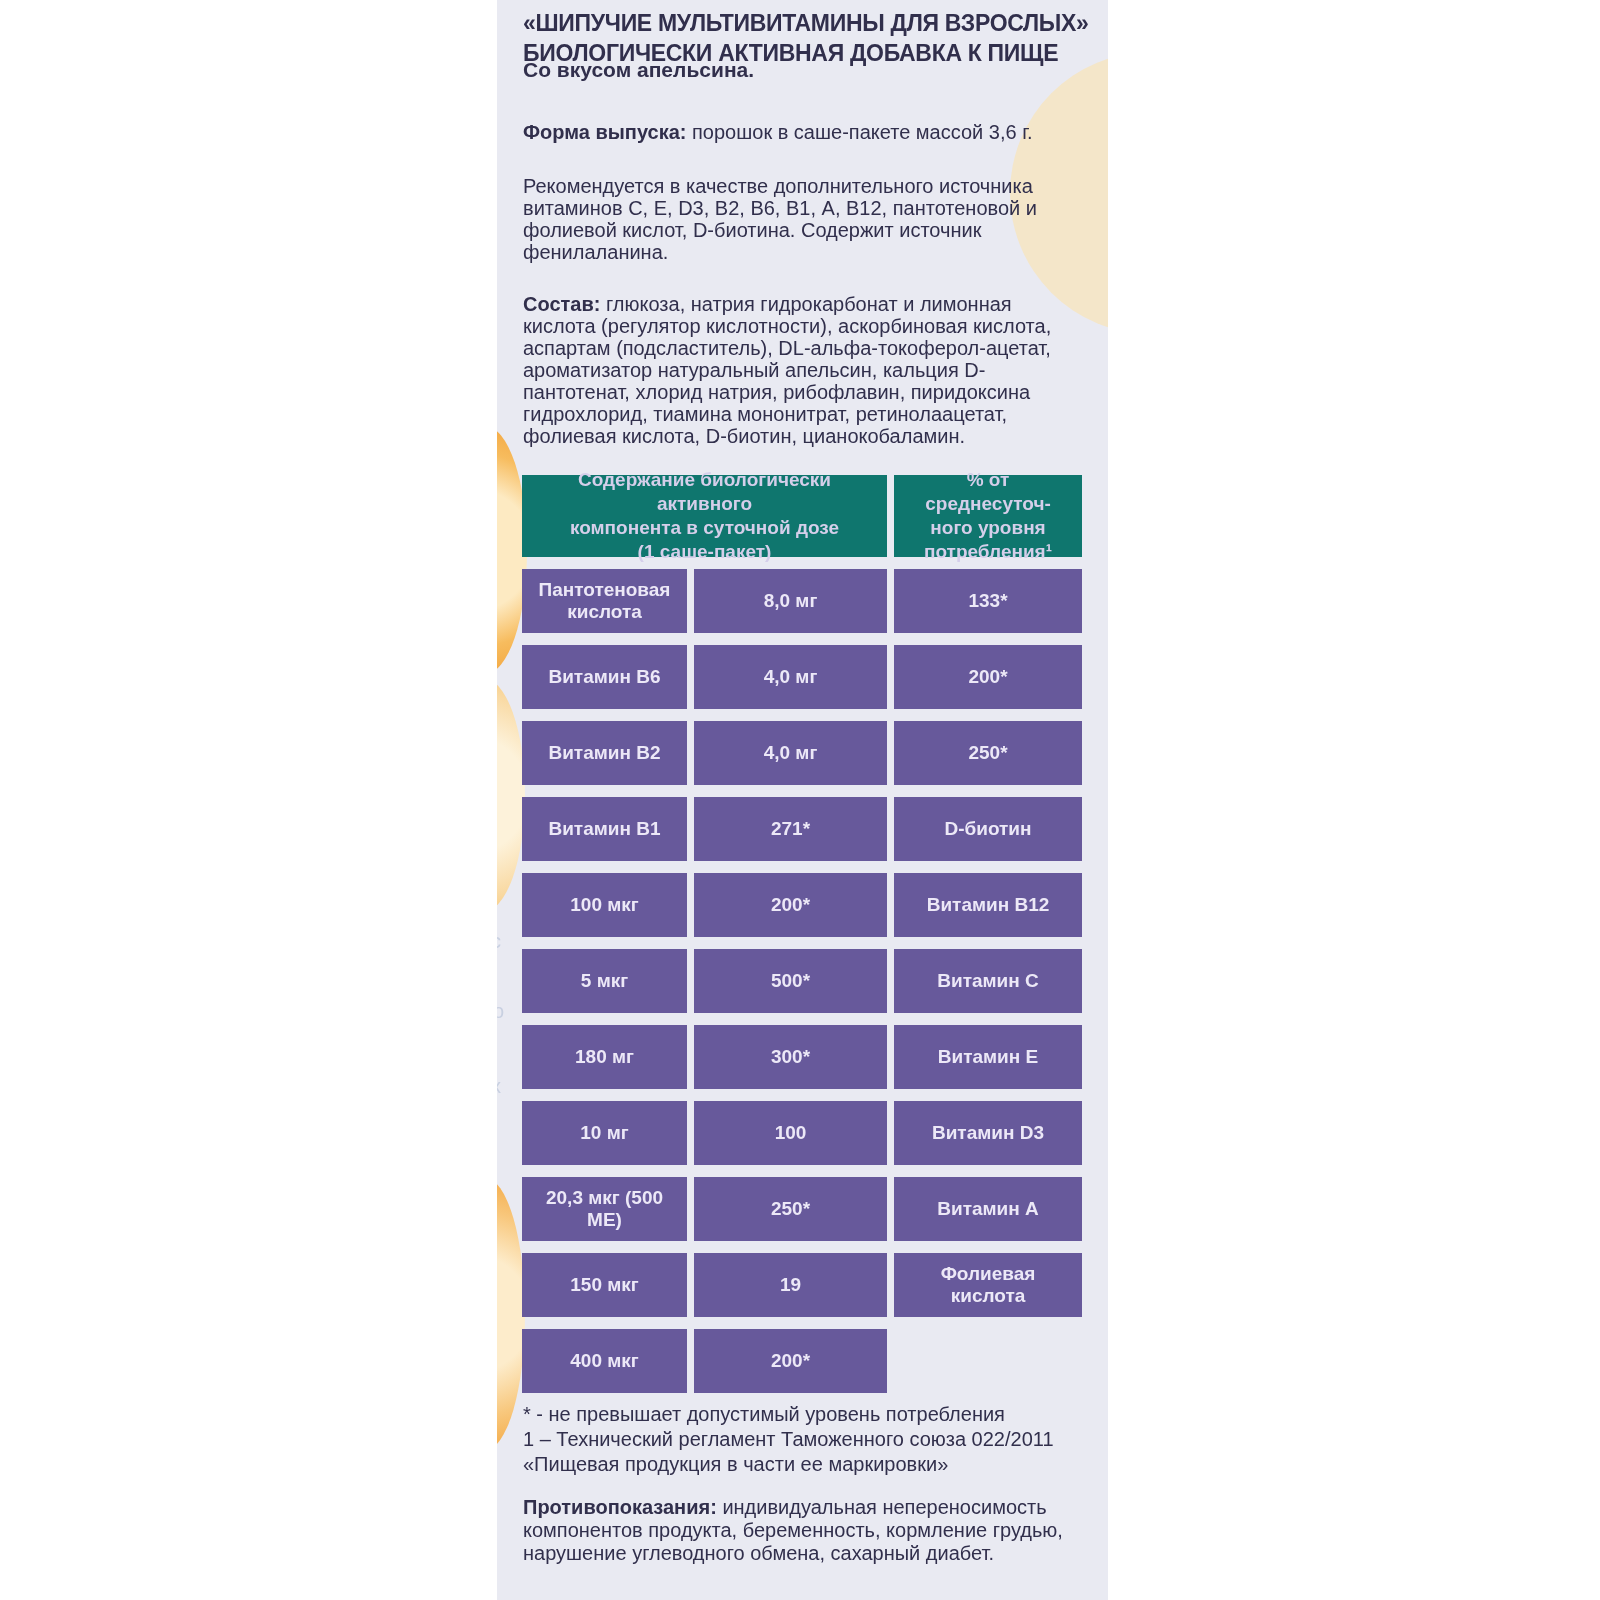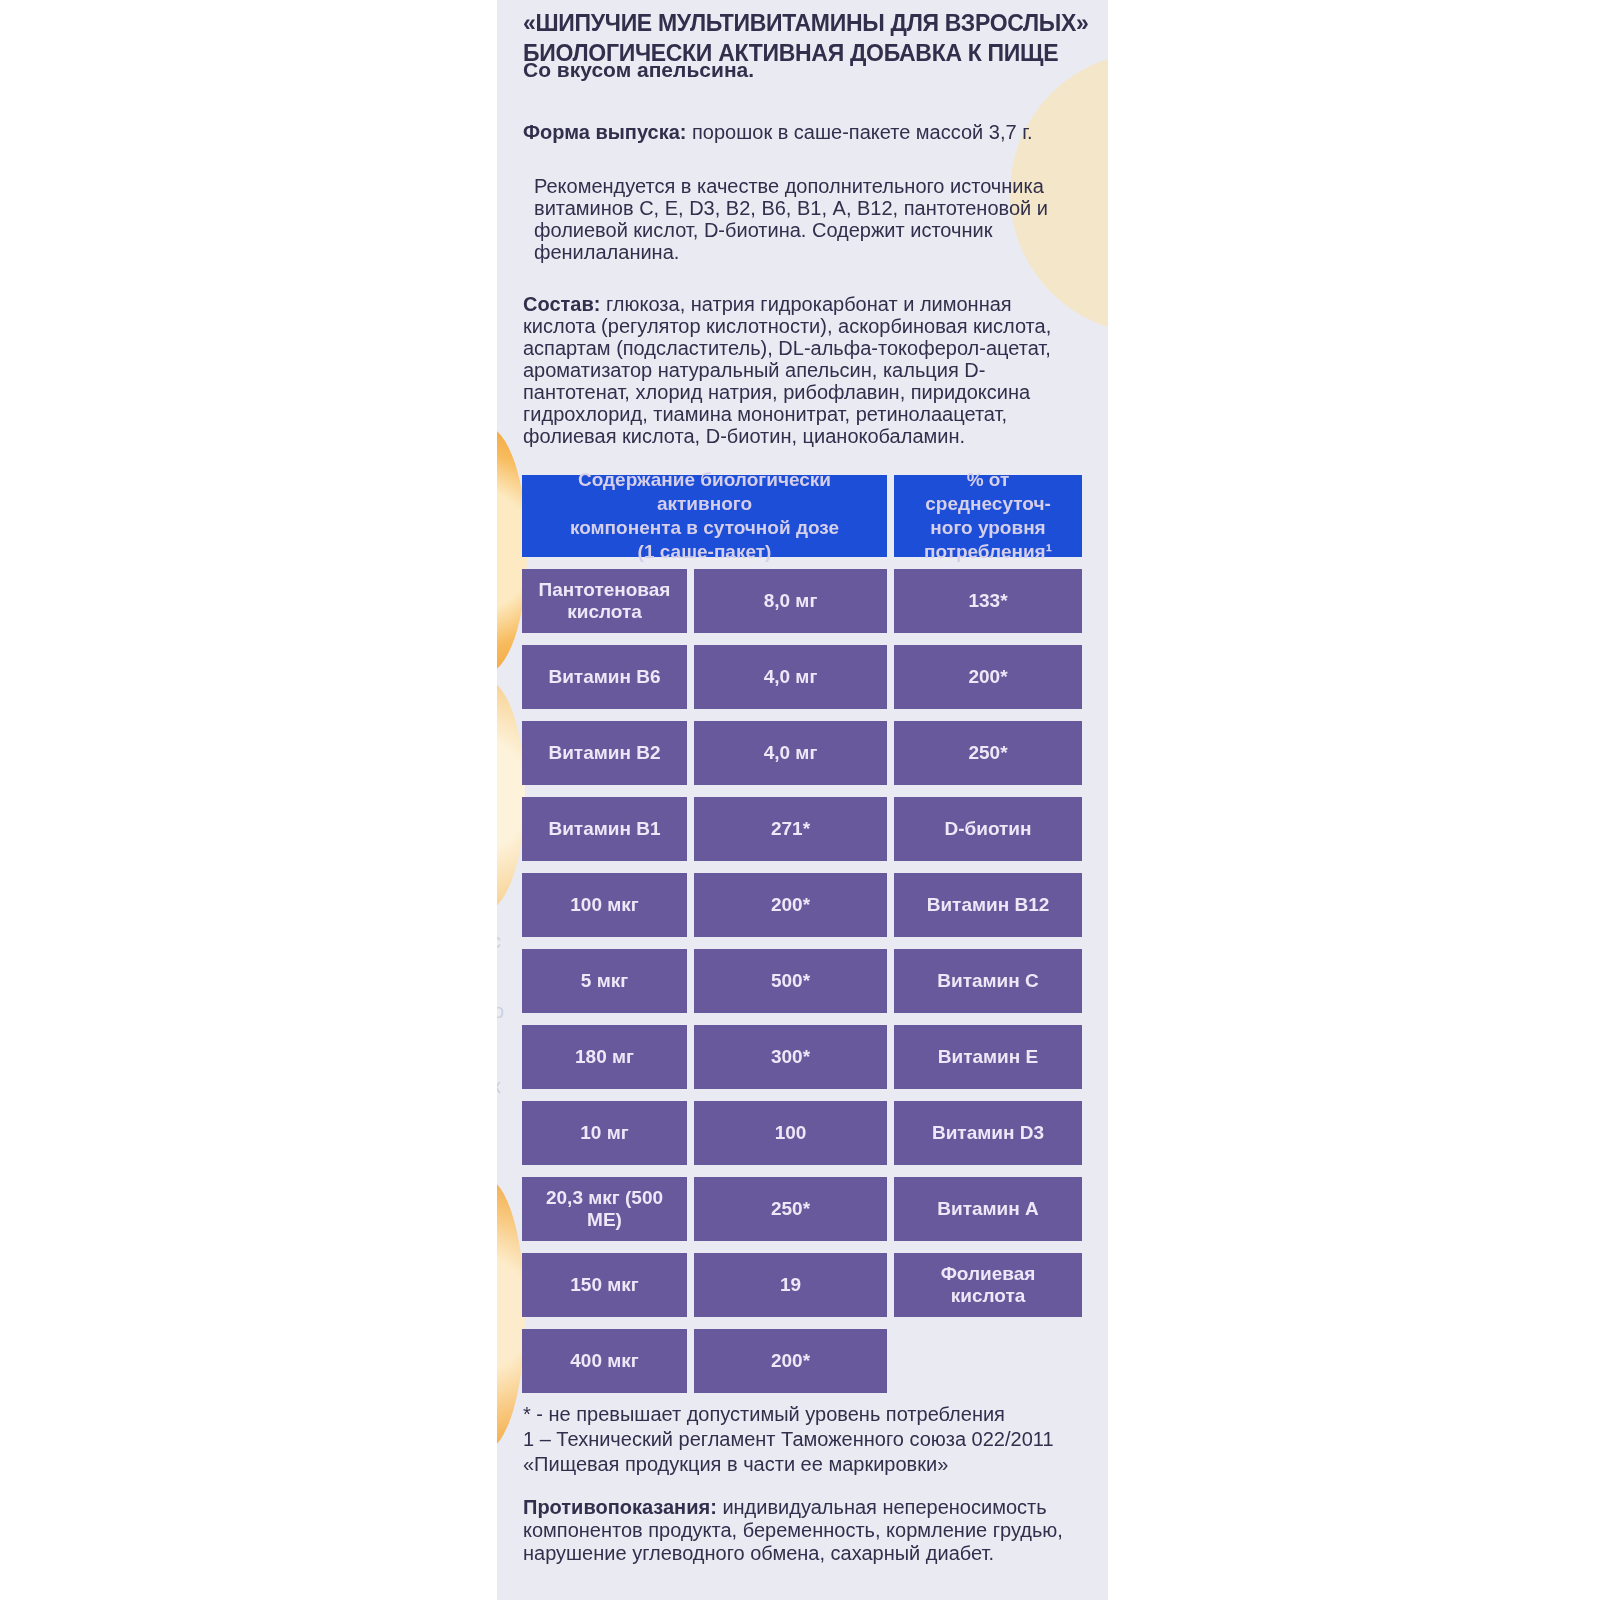--- a/index.html
+++ b/index.html
@@ -35,35 +35,35 @@
   .faint-mark {
     position:absolute; color:rgba(140,160,195,0.35); font-size:20px;
   }
   .txt { position:absolute; left:26px; }
   .title-line { font-weight:bold; font-size:23px; line-height:30px; white-space:nowrap; letter-spacing:-0.3px; }
   #title1 { top:8px; }
   #title2 { top:38px; }
   #flavor { top:58px; font-weight:bold; font-size:21px; }
   .para { font-size:20px; line-height:22px; }
   #form  { top:121px; width:560px; }
-  #recommend { top:175px; width:530px;margin-left:11px; }
+  #recommend { top:175px; width:530px; }
   #composition { top:293px; width:540px; }
   b { font-weight:bold; }
 
   .vit-table {
     position:absolute; left:25px; top:475px; width:560px;
     display:grid; grid-template-columns:165px 193px 188px;
     column-gap:7px; row-gap:12px;
   }
   .th, .td {
     display:flex; align-items:center; justify-content:center;
     text-align:center; white-space:pre-line;
   }
   .th {
-    background:#1d4ed8; color:#d5cfea; font-size:19px; line-height:24px;
+    background:#0f766e; color:#d5cfea; font-size:19px; line-height:24px;
     font-weight:bold; height:82px; padding:0 8px; box-sizing:border-box;
   }
   .th-span2 { grid-column:1 / span 2; }
   .td {
     background:#67599b; color:#ece8f7; font-size:19px; line-height:22px;
     font-weight:bold; height:64px; padding:0 4px; box-sizing:border-box;
   }
   .footnotes { position:absolute; left:26px; top:1402px; font-size:20px; line-height:25px; width:560px; }
   #contra { top:1496px; width:548px; line-height:23px; }
 </style>
@@ -77,21 +77,21 @@
   <div class="orange-slice slice-2"></div>
   <div class="orange-slice slice-3"></div>
   <div class="faint-mark" style="left:-6px; top:930px;">c</div>
   <div class="faint-mark" style="left:-4px; top:1000px;">o</div>
   <div class="faint-mark" style="left:-6px; top:1075px;">x</div>
 
   <div class="txt title-line" id="title2">БИОЛОГИЧЕСКИ АКТИВНАЯ ДОБАВКА К ПИЩЕ</div>
   <div class="txt title-line" id="title1">«ШИПУЧИЕ МУЛЬТИВИТАМИНЫ ДЛЯ ВЗРОСЛЫХ»</div>
   <div class="txt" id="flavor">Со вкусом апельсина.</div>
 
-  <div class="txt para" id="form"><b>Форма выпуска:</b><span> порошок в саше-пакете массой 3,7 г.</span></div>
+  <div class="txt para" id="form"><b>Форма выпуска:</b><span> порошок в саше-пакете массой 3,6 г.</span></div>
 
   <div class="txt para" id="recommend">Рекомендуется в качестве дополнительного источника витаминов С, Е, D3, В2, В6, В1, А, В12, пантотеновой и фолиевой кислот, D-биотина. Содержит источник фенилаланина.</div>
 
   <div class="txt para" id="composition"><b>Состав:</b><span> глюкоза, натрия гидрокарбонат и лимонная кислота (регулятор кислотности), аскорбиновая кислота, аспартам (подсластитель), DL-альфа-токоферол-ацетат, ароматизатор натуральный апельсин, кальция D- пантотенат, хлорид натрия, рибофлавин, пиридоксина гидрохлорид, тиамина мононитрат, ретинолаацетат, фолиевая кислота, D-биотин, цианокобаламин.</span></div>
 
   <div class="vit-table">
     <div class="th th-span2">Содержание биологически активного
 компонента в суточной дозе
 (1 саше-пакет)</div>
     <div class="th">% от среднесуточ-

